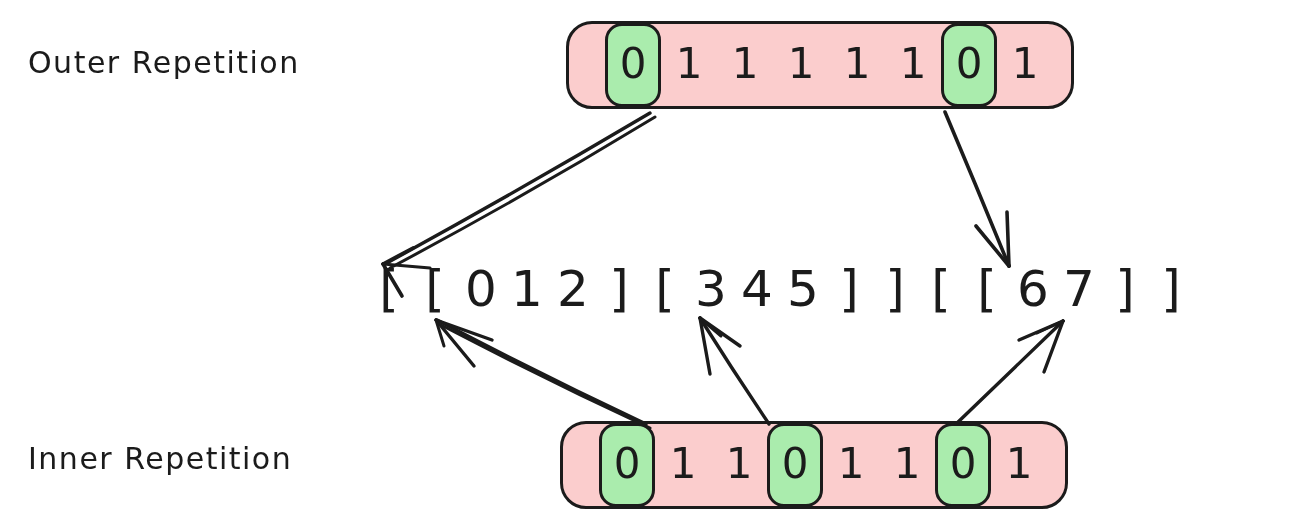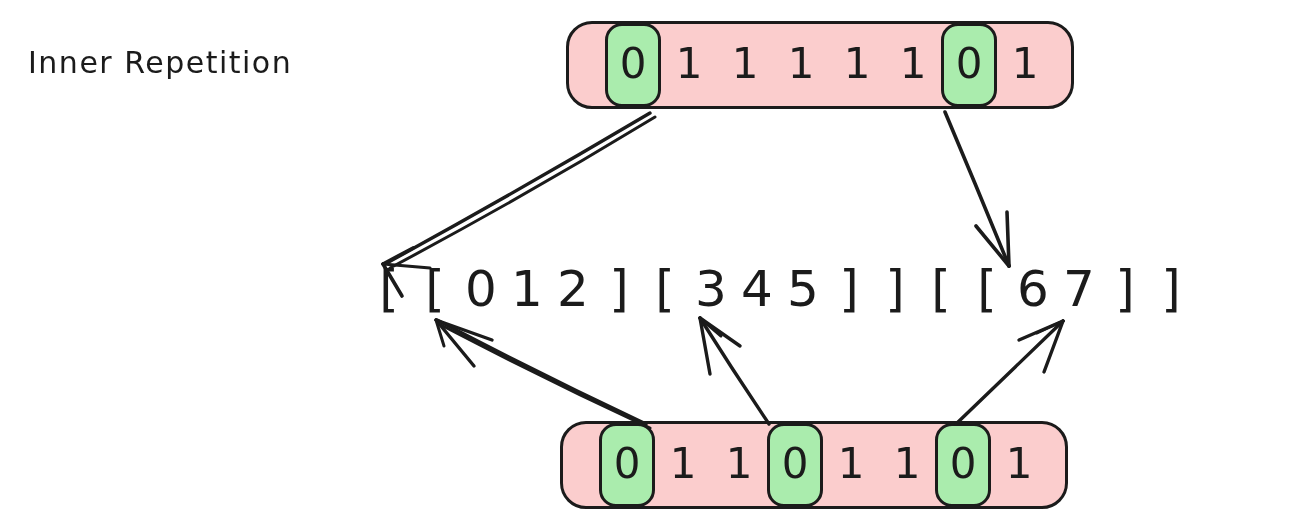--- a/index.html
+++ b/index.html
@@ -123,22 +123,23 @@
     fill: none;
     stroke-linecap: round;
     stroke-linejoin: round;
   }
 </style>
 </head>
 <body>
 
 <div id="stage">
 
-  <div class="side-label" id="label-outer">Inner Repetition</div>
-
+  <div class="side-label" id="label-outer">Outer Repetition</div>
+
+  <div class="side-label" id="label-inner">Inner Repetition</div>
 
   <div class="seq-bar" id="bar-outer">
       <div class="seq-cell pad"></div>
       <div class="seq-cell hi">
         <span class="digit">0</span>
       </div>
       <div class="seq-cell">
         <span class="digit">1</span>
       </div>
       <div class="seq-cell">

